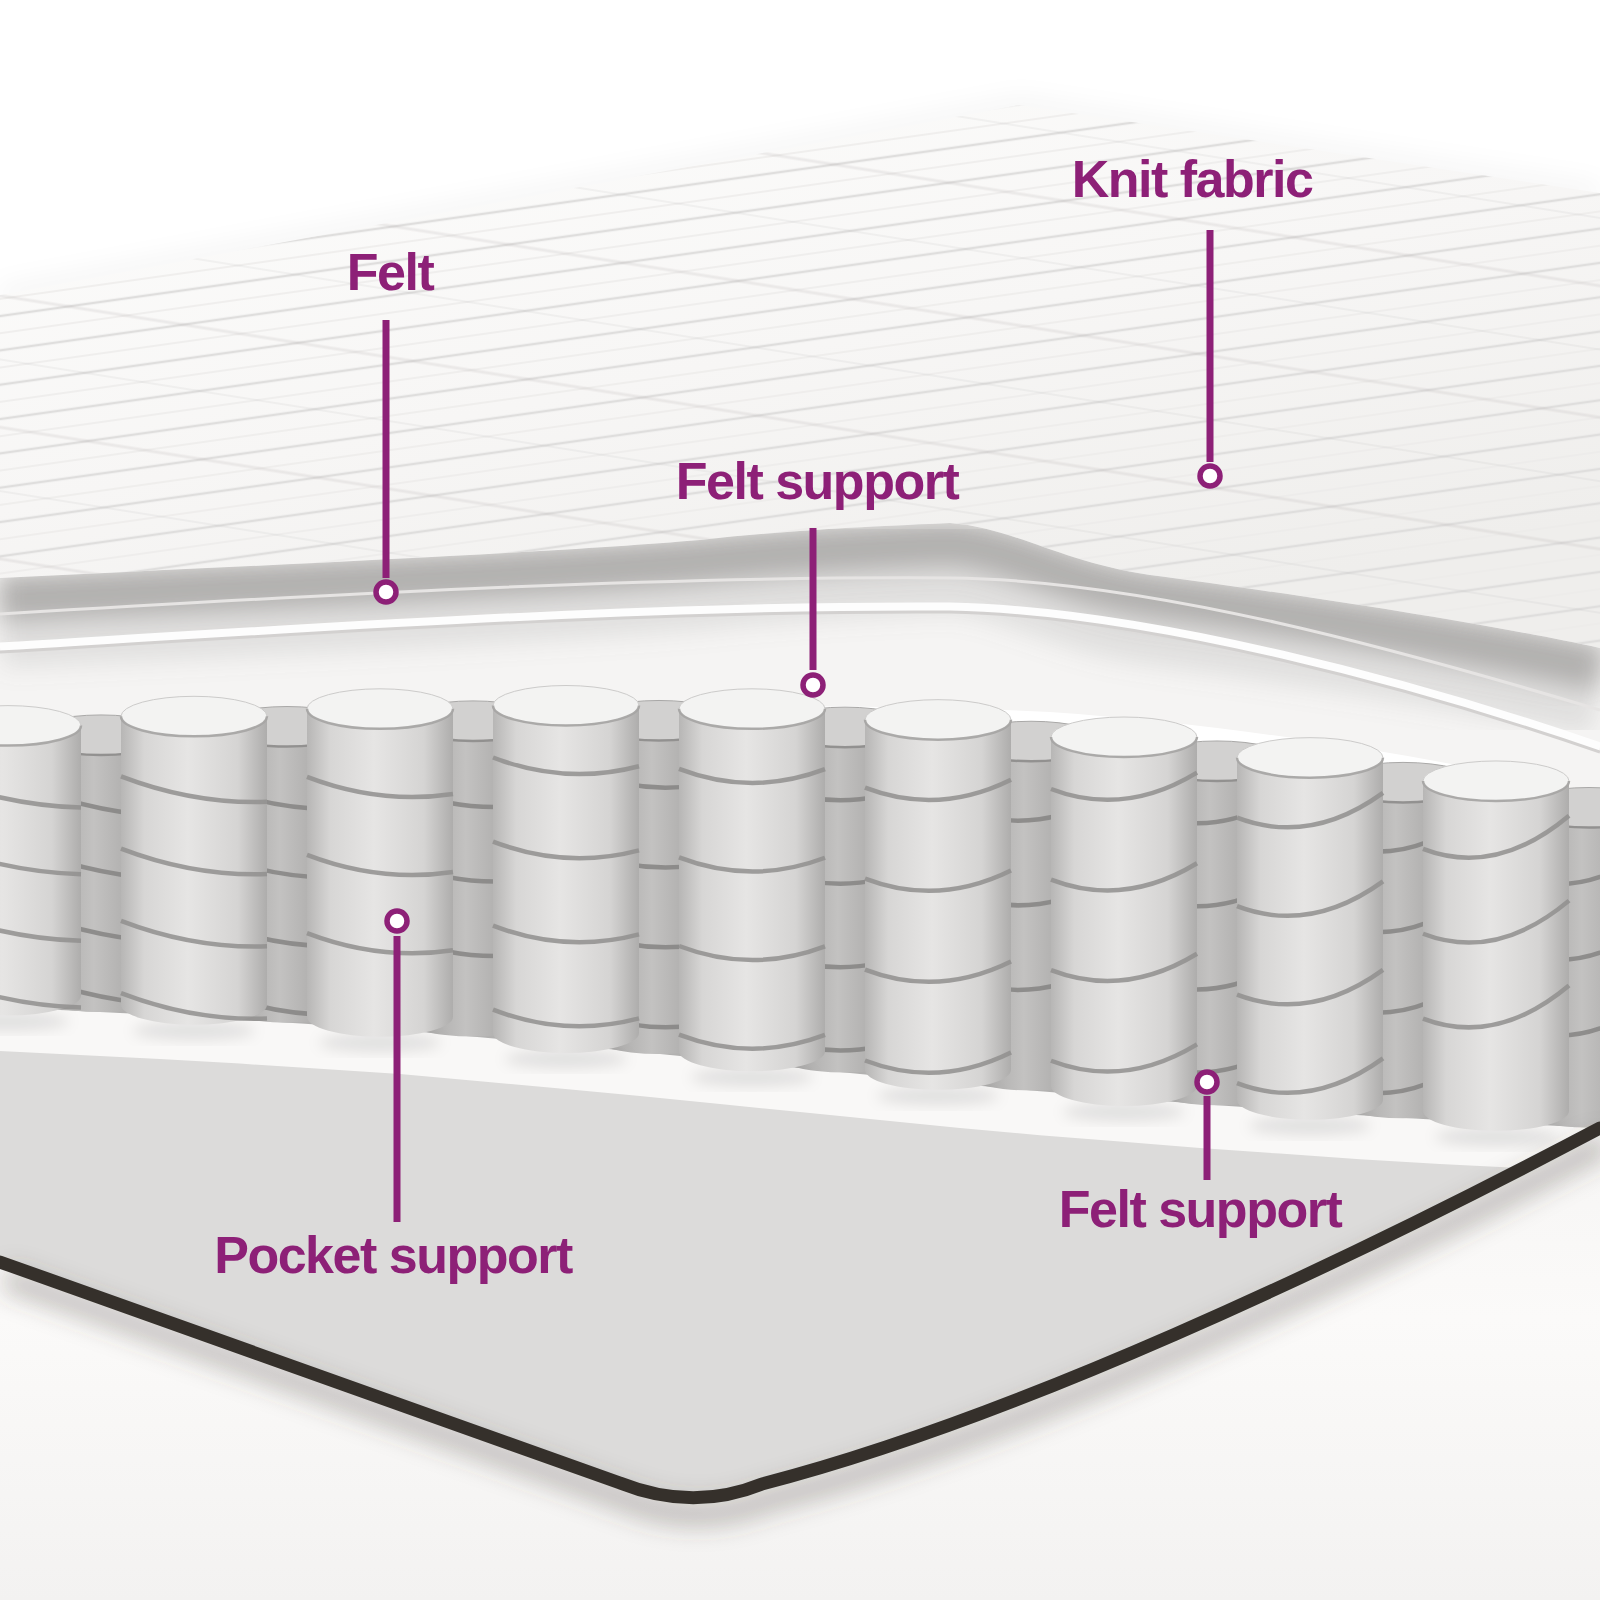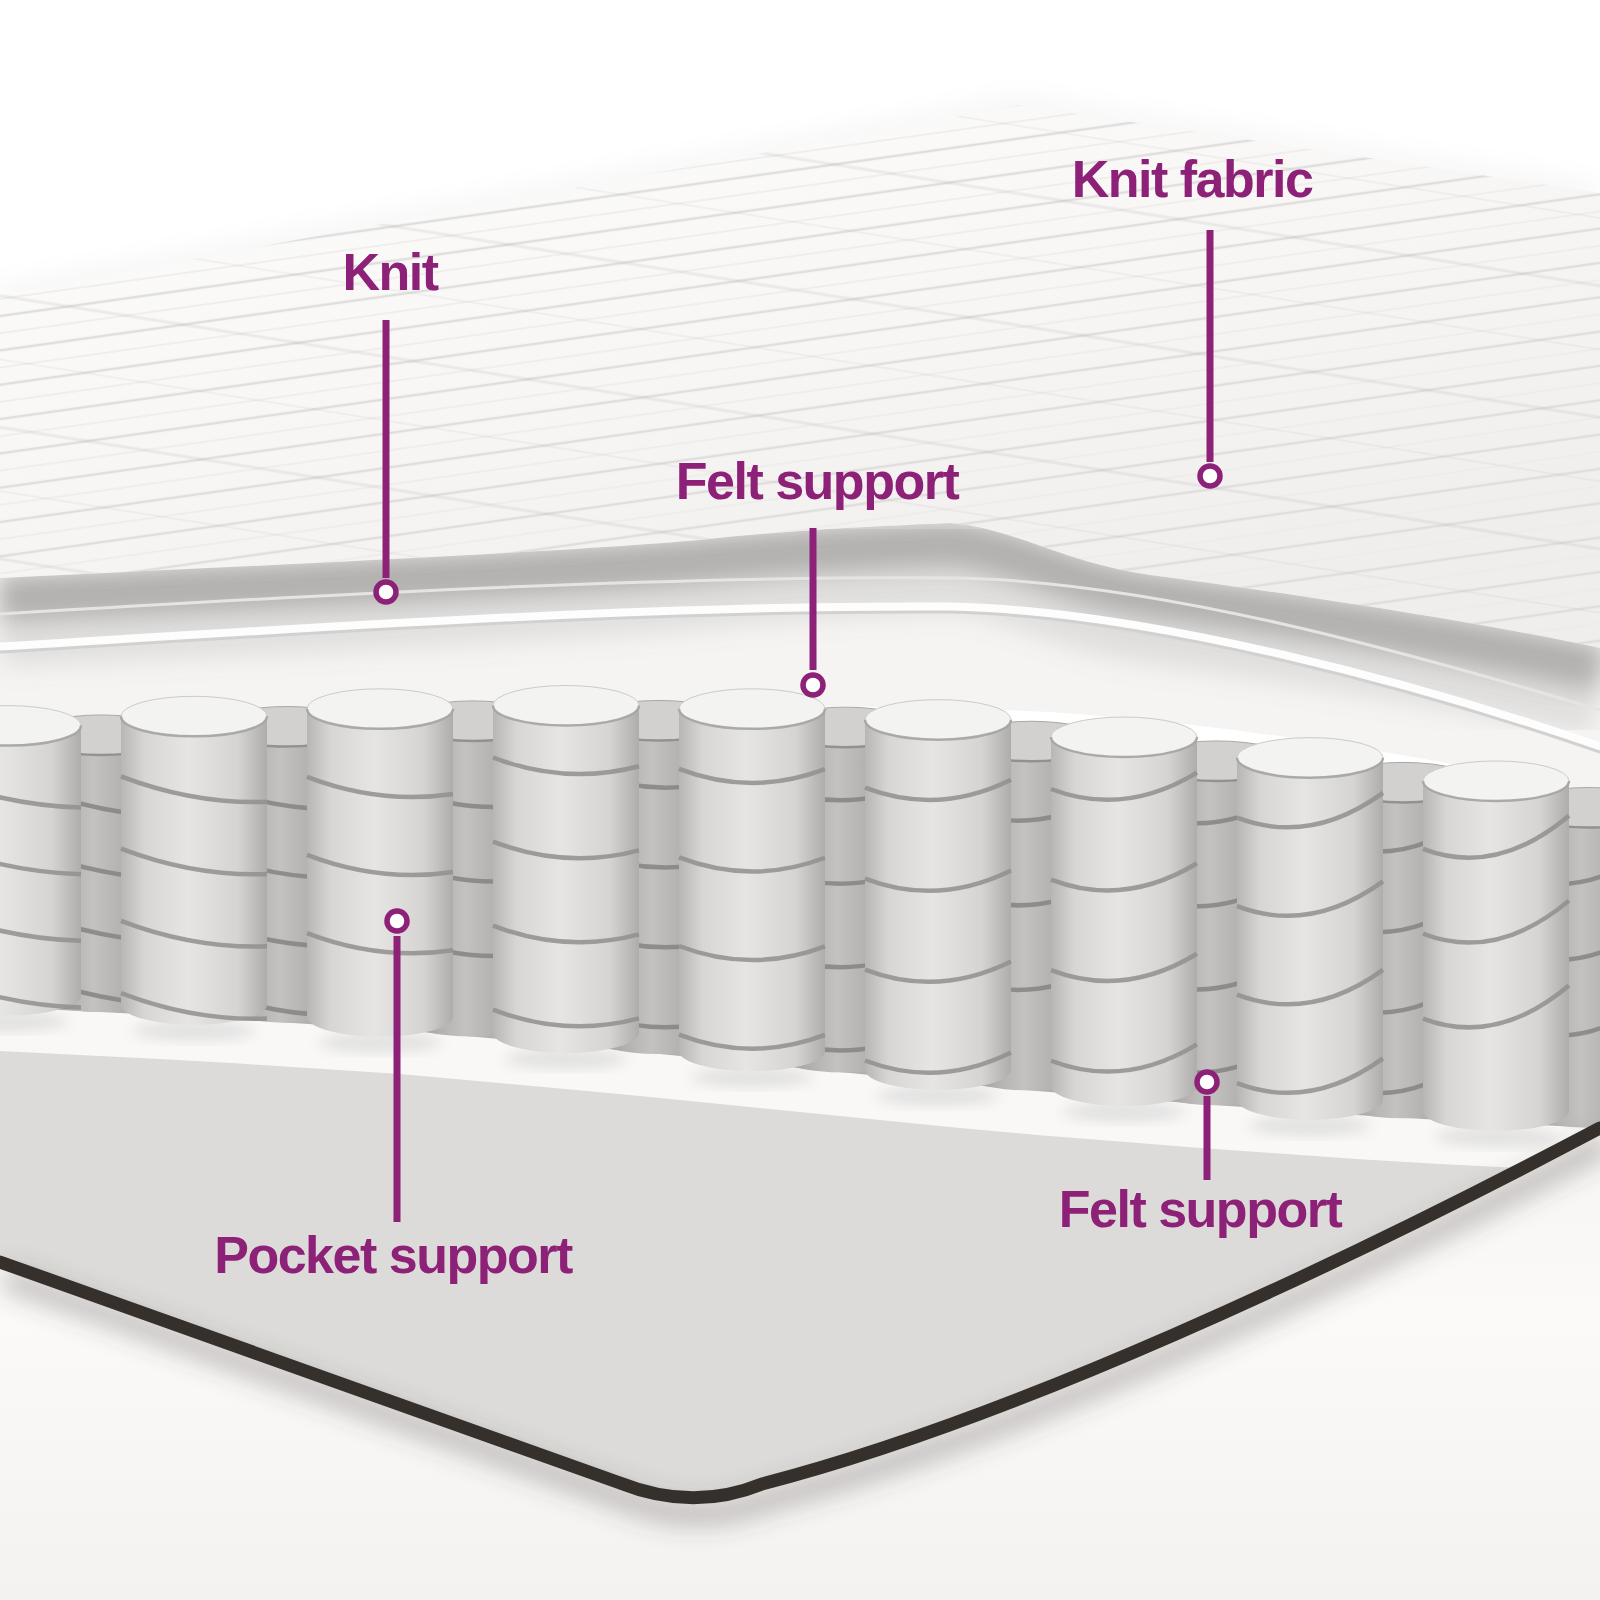--- a/index.html
+++ b/index.html
@@ -299,18 +299,18 @@
         <circle cx="813" cy="685" r="10" fill="#ffffff" stroke="#8D2077" stroke-width="5.5"></circle>
         <line x1="397" y1="936" x2="397" y2="1222" stroke="#8D2077" stroke-width="7"></line>
         <circle cx="397" cy="921" r="10" fill="#ffffff" stroke="#8D2077" stroke-width="5.5"></circle>
         <line x1="1207" y1="1096" x2="1207" y2="1180" stroke="#8D2077" stroke-width="7"></line>
         <circle cx="1207" cy="1082" r="10" fill="#ffffff" stroke="#8D2077" stroke-width="5.5"></circle>
       </g>
   </svg>
 
   <div class="overlay">
     <div class="label" style="left: 1192px; top: 179px;">Knit fabric</div>
-    <div class="label" style="left: 390px; top: 272px;">Knit</div>
+    <div class="label" style="left: 390px; top: 272px;">Felt</div>
     <div class="label" style="left: 817px; top: 481px;">Felt support</div>
     <div class="label" style="left: 393px; top: 1255px;">Pocket support</div>
     <div class="label" style="left: 1200px; top: 1209px;">Felt support</div>
   </div>
 </div>
 
 </body></html>

